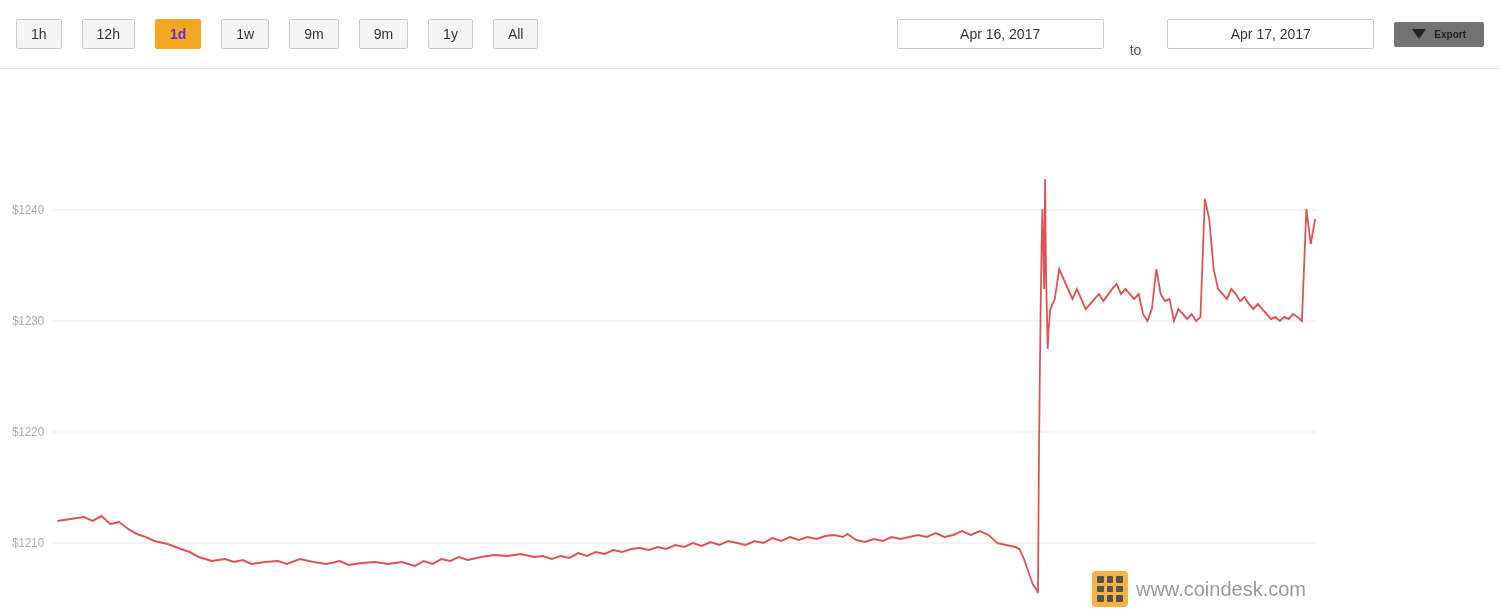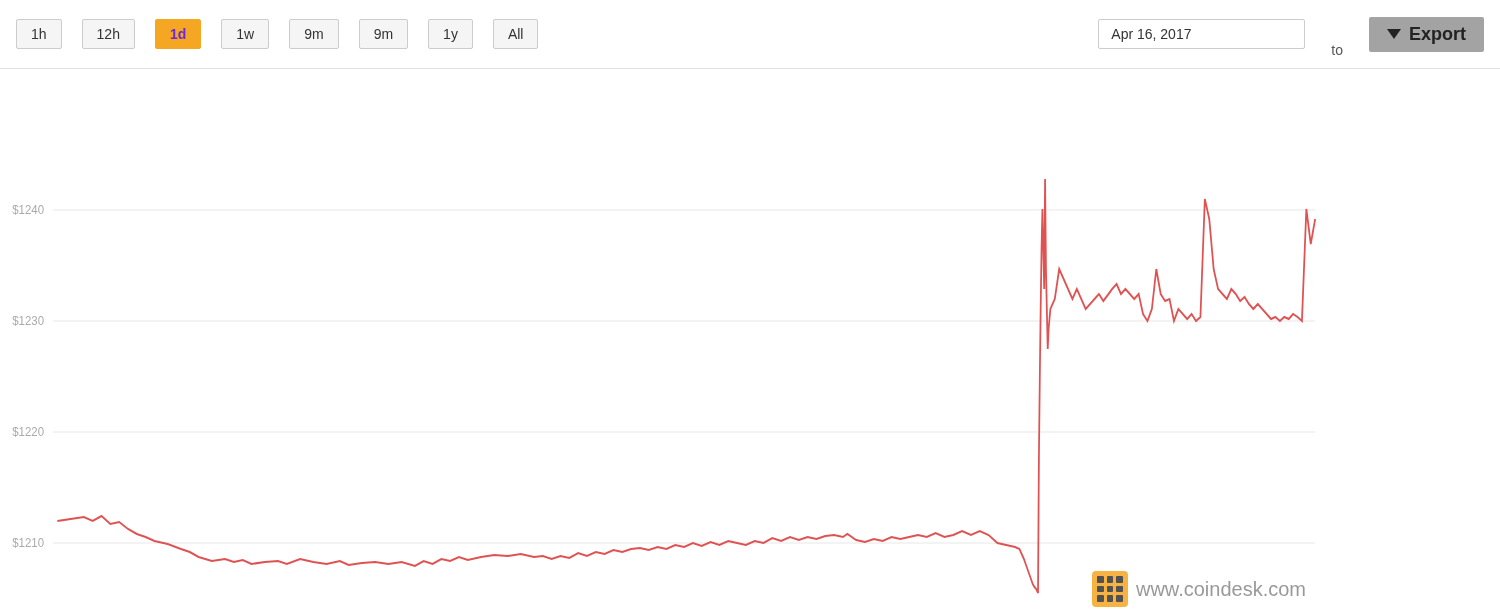--- a/index.html
+++ b/index.html
@@ -33,34 +33,35 @@
       font-weight: bold;
     }
     .date-input {
       padding: 6px 12px;
       border: 1px solid #ccc;
       font-size: 14px;
       color: #333;
       background: #fff;
       border-radius: 2px;
       min-width: 130px;
+      text-align: center;
     }
     .date-separator {
       font-size: 14px;
       color: #555;
       padding: 0 6px;
       margin-top: 32px;
     }
     .spacer { flex: 1; }
     .export-btn {
       padding: 7px 18px;
-      background: #a3a3a3;
+      background: #737373;
       border: none;
       color: #222;
-      font-size: 18px;
+      font-size: 10px;
       font-weight: bold;
       cursor: pointer;
       border-radius: 2px;
       display: flex;
       align-items: center;
       gap: 8px;
     }
     .export-arrow {
       display: inline-block;
       width: 0;
@@ -115,20 +116,21 @@
   <button class="time-btn">12h</button>
   <button class="time-btn active">1d</button>
   <button class="time-btn">1w</button>
   <button class="time-btn">9m</button>
   <button class="time-btn">9m</button>
   <button class="time-btn">1y</button>
   <button class="time-btn">All</button>
   <div class="spacer"></div>
   <input class="date-input" type="text" value="Apr 16, 2017" style="">
   <span class="date-separator">to</span>
+  <input class="date-input" type="text" value="Apr 17, 2017" style="">
   <button class="export-btn">
     <span class="export-arrow"></span>
     <span>Export</span>
   </button>
 </div>
 
 <div class="chart-area">
   <svg class="chart-svg" viewBox="0 0 1500 556" preserveAspectRatio="none">
 
     <line x1="60" y1="141" x2="1490" y2="141" stroke="#e5e5e5" stroke-width="1"></line>

